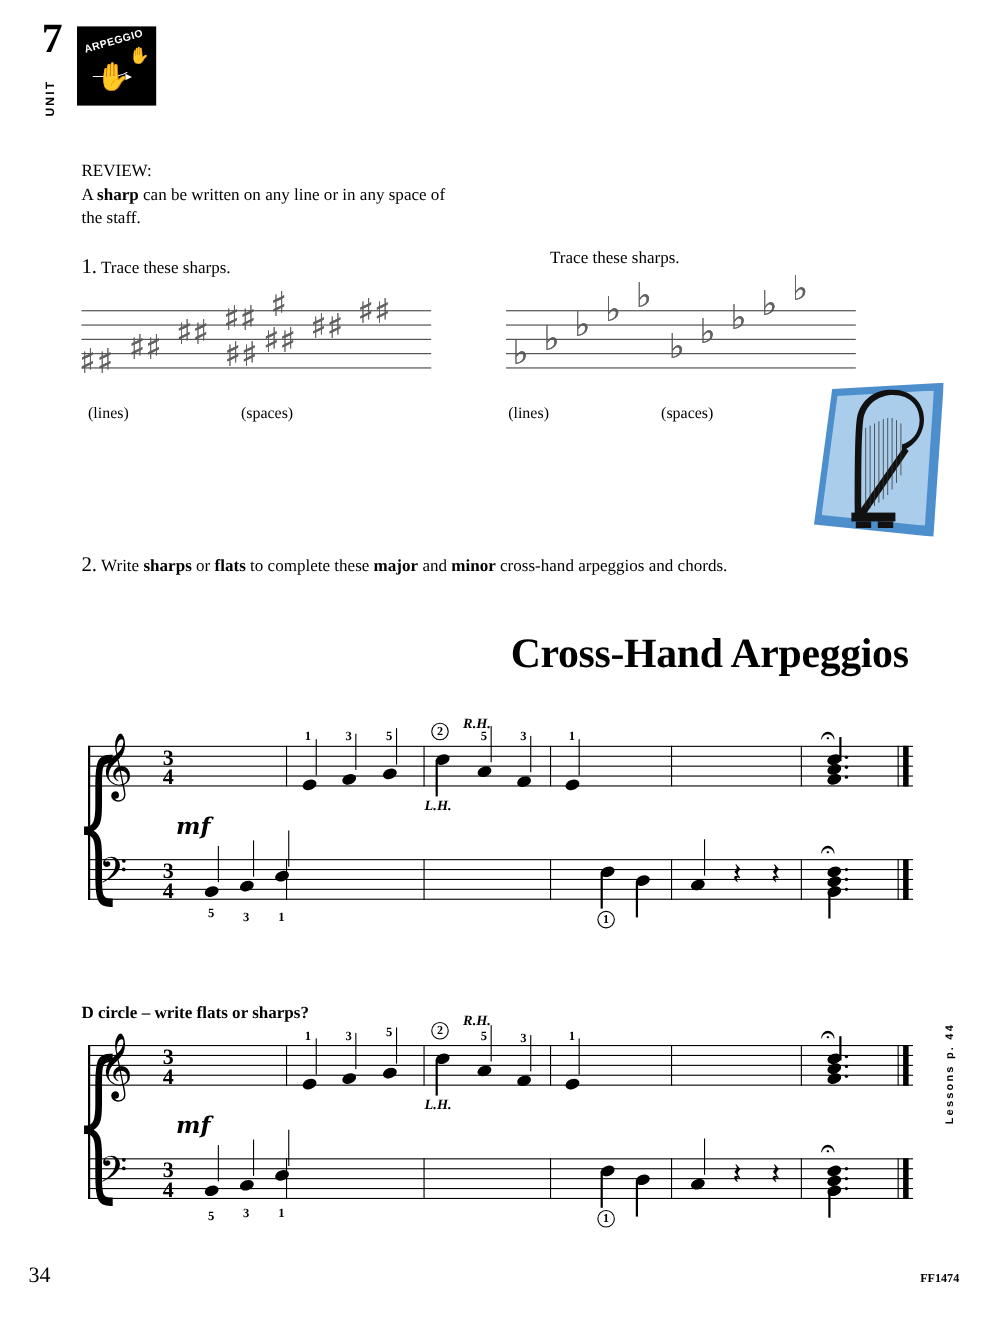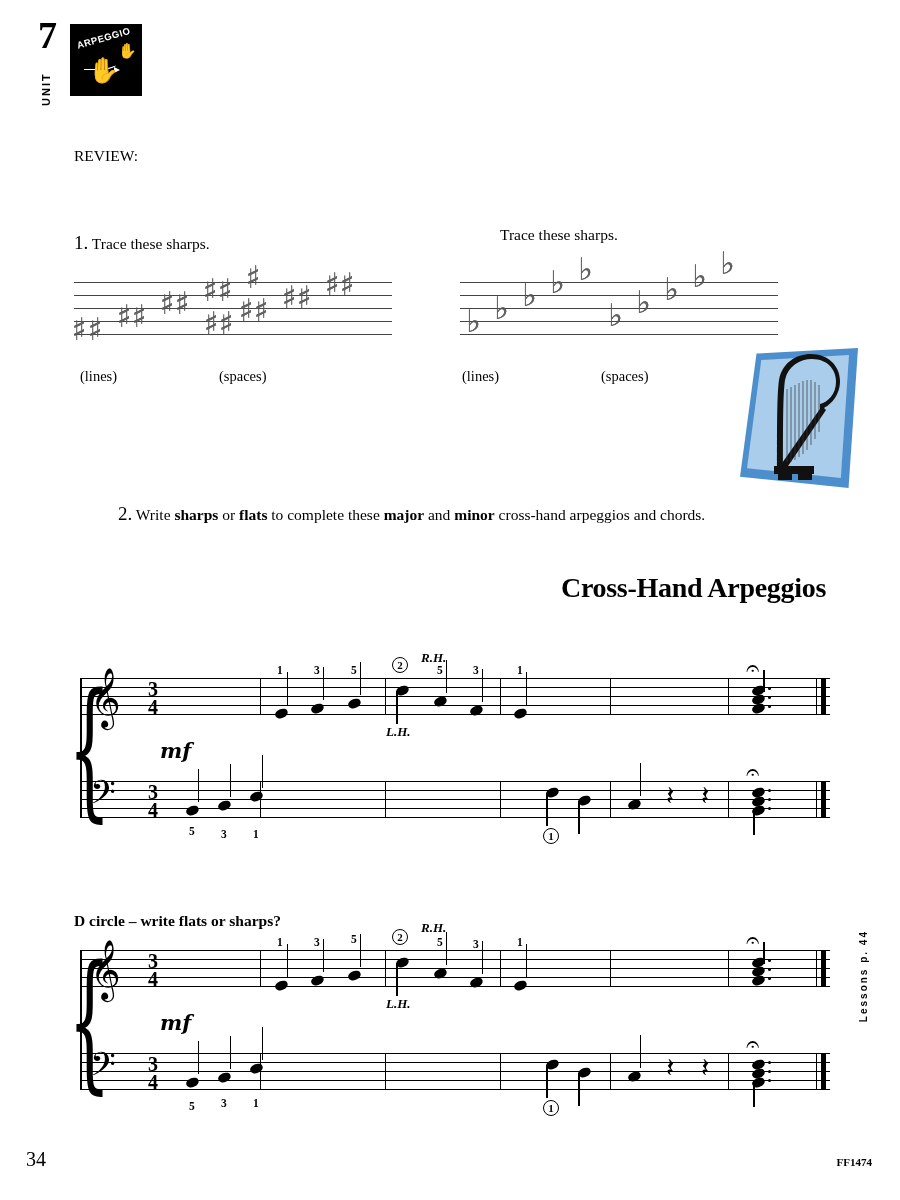--- a/index.html
+++ b/index.html
@@ -96,29 +96,29 @@
     clip-path: polygon(14% 4%, 100% 0%, 92% 100%, 0% 92%);
   }
   #harp .plate-in {
     position:absolute; left:7px; top:7px; right:9px; bottom:10px;
     background:#a9cdea;
     clip-path: polygon(14% 4%, 100% 0%, 92% 100%, 0% 92%);
   }
   #harp svg { position:absolute; left:16px; top:6px; }
 
   
-  #step2 { position:absolute; left:74px; top:500px; width:740px; font-size:15.5px; line-height:1.45;margin-left:44px; }
+  #step2 { position:absolute; left:74px; top:500px; width:740px; font-size:15.5px; line-height:1.45; }
   #step2 .num { font-size:19px; }
   #step2 .l2 { display:block; padding-left:22px; }
 
   
   #crosshand-title {
     position:absolute; right:74px; top:572px;
     font-family:"Liberation Serif", serif;
-    font-weight:bold; font-size:28px; letter-spacing:-0.3px;
+    font-weight:bold; font-size:38px; letter-spacing:-0.3px;
   }
 
   
   .system { position:absolute; left:0; width:900px; }
   #system-1 { top:640px; height:200px; }
   #system-2 { top:912px; height:200px; }
   .sys-label {
     position:absolute; left:74px; top:0;
     font-size:15.5px; font-weight:bold;
   }
@@ -211,20 +211,21 @@
     <div id="unit-icon">
       <div class="arp-word">ARPEGGIO</div>
       <div class="arrow"></div>
       <div class="hand-small">✋</div>
       <div class="hand-big">✋</div>
     </div>
   </div>
 
   <div id="review-left" class="review-col">
     <p class="review-label">REVIEW:</p>
+    <p class="review-body">A <b>sharp</b> can be written on any line or in any space of the staff.</p>
   </div>
 
   <div id="step1" class="step">
     <span class="num">1.</span>
     <span>Trace these sharps.</span>
   </div>
   <div id="trace-flats">Trace these sharps.</div>
 
   <div id="trace-staff-sharps" class="trace-staff">
     <div class="ln"></div>

